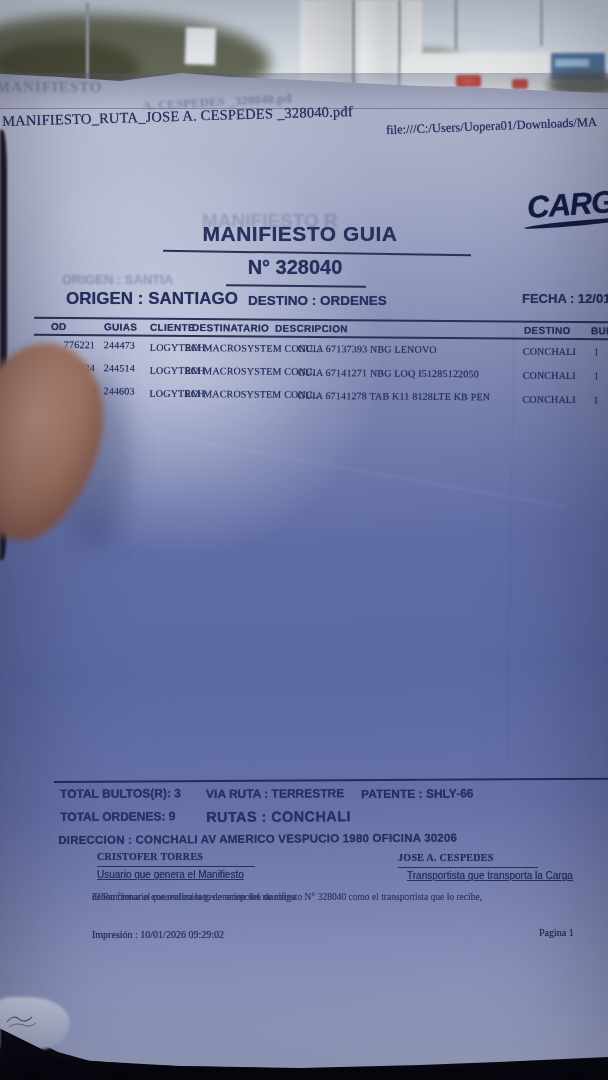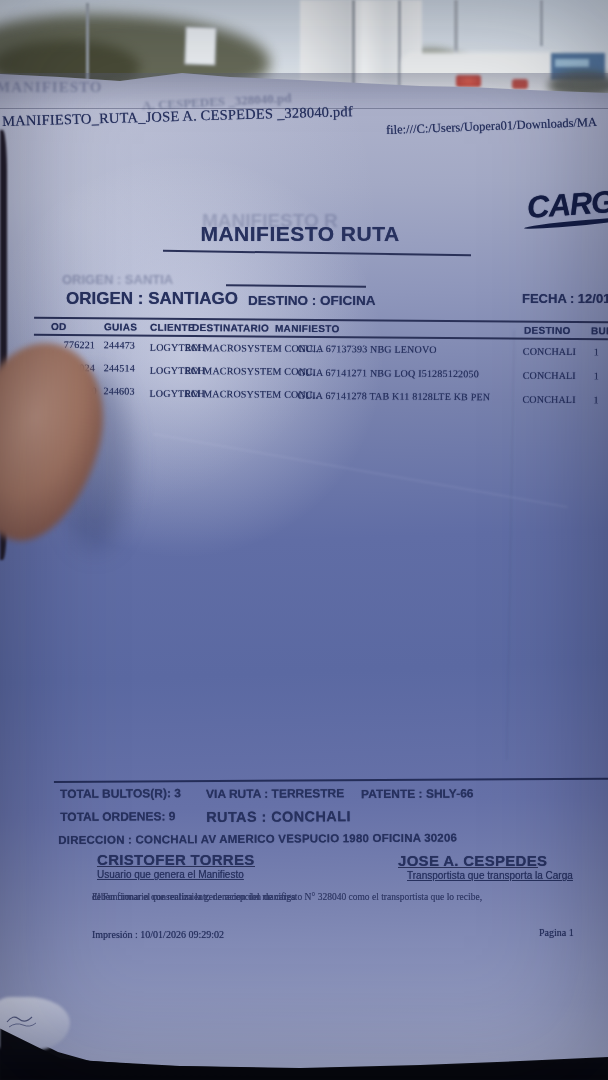--- a/index.html
+++ b/index.html
@@ -84,21 +84,21 @@
   .th{font-size:10px;font-weight:bold;letter-spacing:.3px;top:321px;}
   .td{font-family:"Liberation Serif",serif;font-size:10px;letter-spacing:.2px;}
 
   .totals-block{left:0;top:0;width:608px;height:300px;transform:rotate(-.35deg);transform-origin:60px 790px;}
   .totals-rule{left:54px;top:781px;width:560px;height:2px;background:#242d58;}
   .tot{font-weight:bold;font-size:12px;}
   .rutas-big{font-weight:bold;font-size:14.5px;letter-spacing:.4px;}
   .direccion{left:58px;top:834px;font-weight:bold;font-size:11.5px;letter-spacing:.2px;}
 
   .sig-box{height:16px;border-bottom:1.5px solid #2a3158;}
-  .sig-name{position:static;font-size:15px;font-weight:bold;letter-spacing:.3px;}
+  .sig-name{position:static;font-size:10px;font-weight:bold;letter-spacing:.3px;font-family:Liberation Serif, serif;}
   .sig-caption{font-size:10px;text-decoration:underline;}
 
   .legal{left:92px;top:891px;width:380px;font-size:9.5px;line-height:12px;color:#333c68;
          text-shadow:0 0 .6px rgba(40,48,95,.7);}
   .legal span{position:static;display:block;white-space:nowrap;}
   .foot-printed{left:92px;top:929px;font-size:10px;}
   .foot-page{left:539px;top:927px;font-size:10px;}
 
   
   .left-gap{left:0;top:130px;width:7px;height:430px;background:#221d2b;filter:blur(1px);
@@ -147,35 +147,36 @@
 
   <div class="ghost fold-ghost-left serif">MANIFIESTO</div>
   <div class="ghost fold-ghost-right serif">A. CESPEDES _328040.pd</div>
   <div class="ink hdr-filename serif">MANIFIESTO_RUTA_JOSE A. CESPEDES _328040.pdf</div>
   <div class="ink hdr-url serif">file:///C:/Users/Uopera01/Downloads/MA</div>
 
   <div class="logo-cargo">CARG</div>
   <div class="logo-swoosh"></div>
 
   <div class="ghost doc-title-ghost">MANIFIESTO R</div>
-  <div class="ink doc-title">MANIFIESTO RUTA</div>
+  <div class="ink doc-title">MANIFIESTO GUIA</div>
   <div class="title-rule"></div>
+  <div class="ink doc-number">N° 328040</div>
   <div class="number-rule"></div>
   <div class="ghost origin-ghost">ORIGEN : SANTIA</div>
   <div class="ink origin">ORIGEN : SANTIAGO</div>
-  <div class="ink destination">DESTINO : OFICINA</div>
+  <div class="ink destination">DESTINO : ORDENES</div>
   <div class="ink fecha">FECHA : 12/01/2026</div>
 
   <div class="table-block">
     <div class="t-topline"></div>
     <div class="ink th" style="left:51px">OD</div>
     <div class="ink th" style="left:104px">GUIAS</div>
     <div class="ink th" style="left:150px">CLIENTE</div>
     <div class="ink th" style="left:192px">DESTINATARIO</div>
-    <div class="ink th" style="left:275px">MANIFIESTO</div>
+    <div class="ink th" style="left:275px">DESCRIPCION</div>
     <div class="ink th" style="left:524px">DESTINO</div>
     <div class="ink th" style="left:591px">BULTOS</div>
     <div class="t-headline"></div>
 
     <div>
       <span class="ink td" style="left:64px;top:339px">776221</span>
       <span class="ink td" style="left:104px;top:339px">244473</span>
       <span class="ink td" style="left:150px;top:341px">LOGYTECH</span>
       <span class="ink td" style="left:185px;top:341px">RM MACROSYSTEM CONC...</span>
       <span class="ink td" style="left:298px;top:341px">GUIA  67137393  NBG LENOVO</span>

